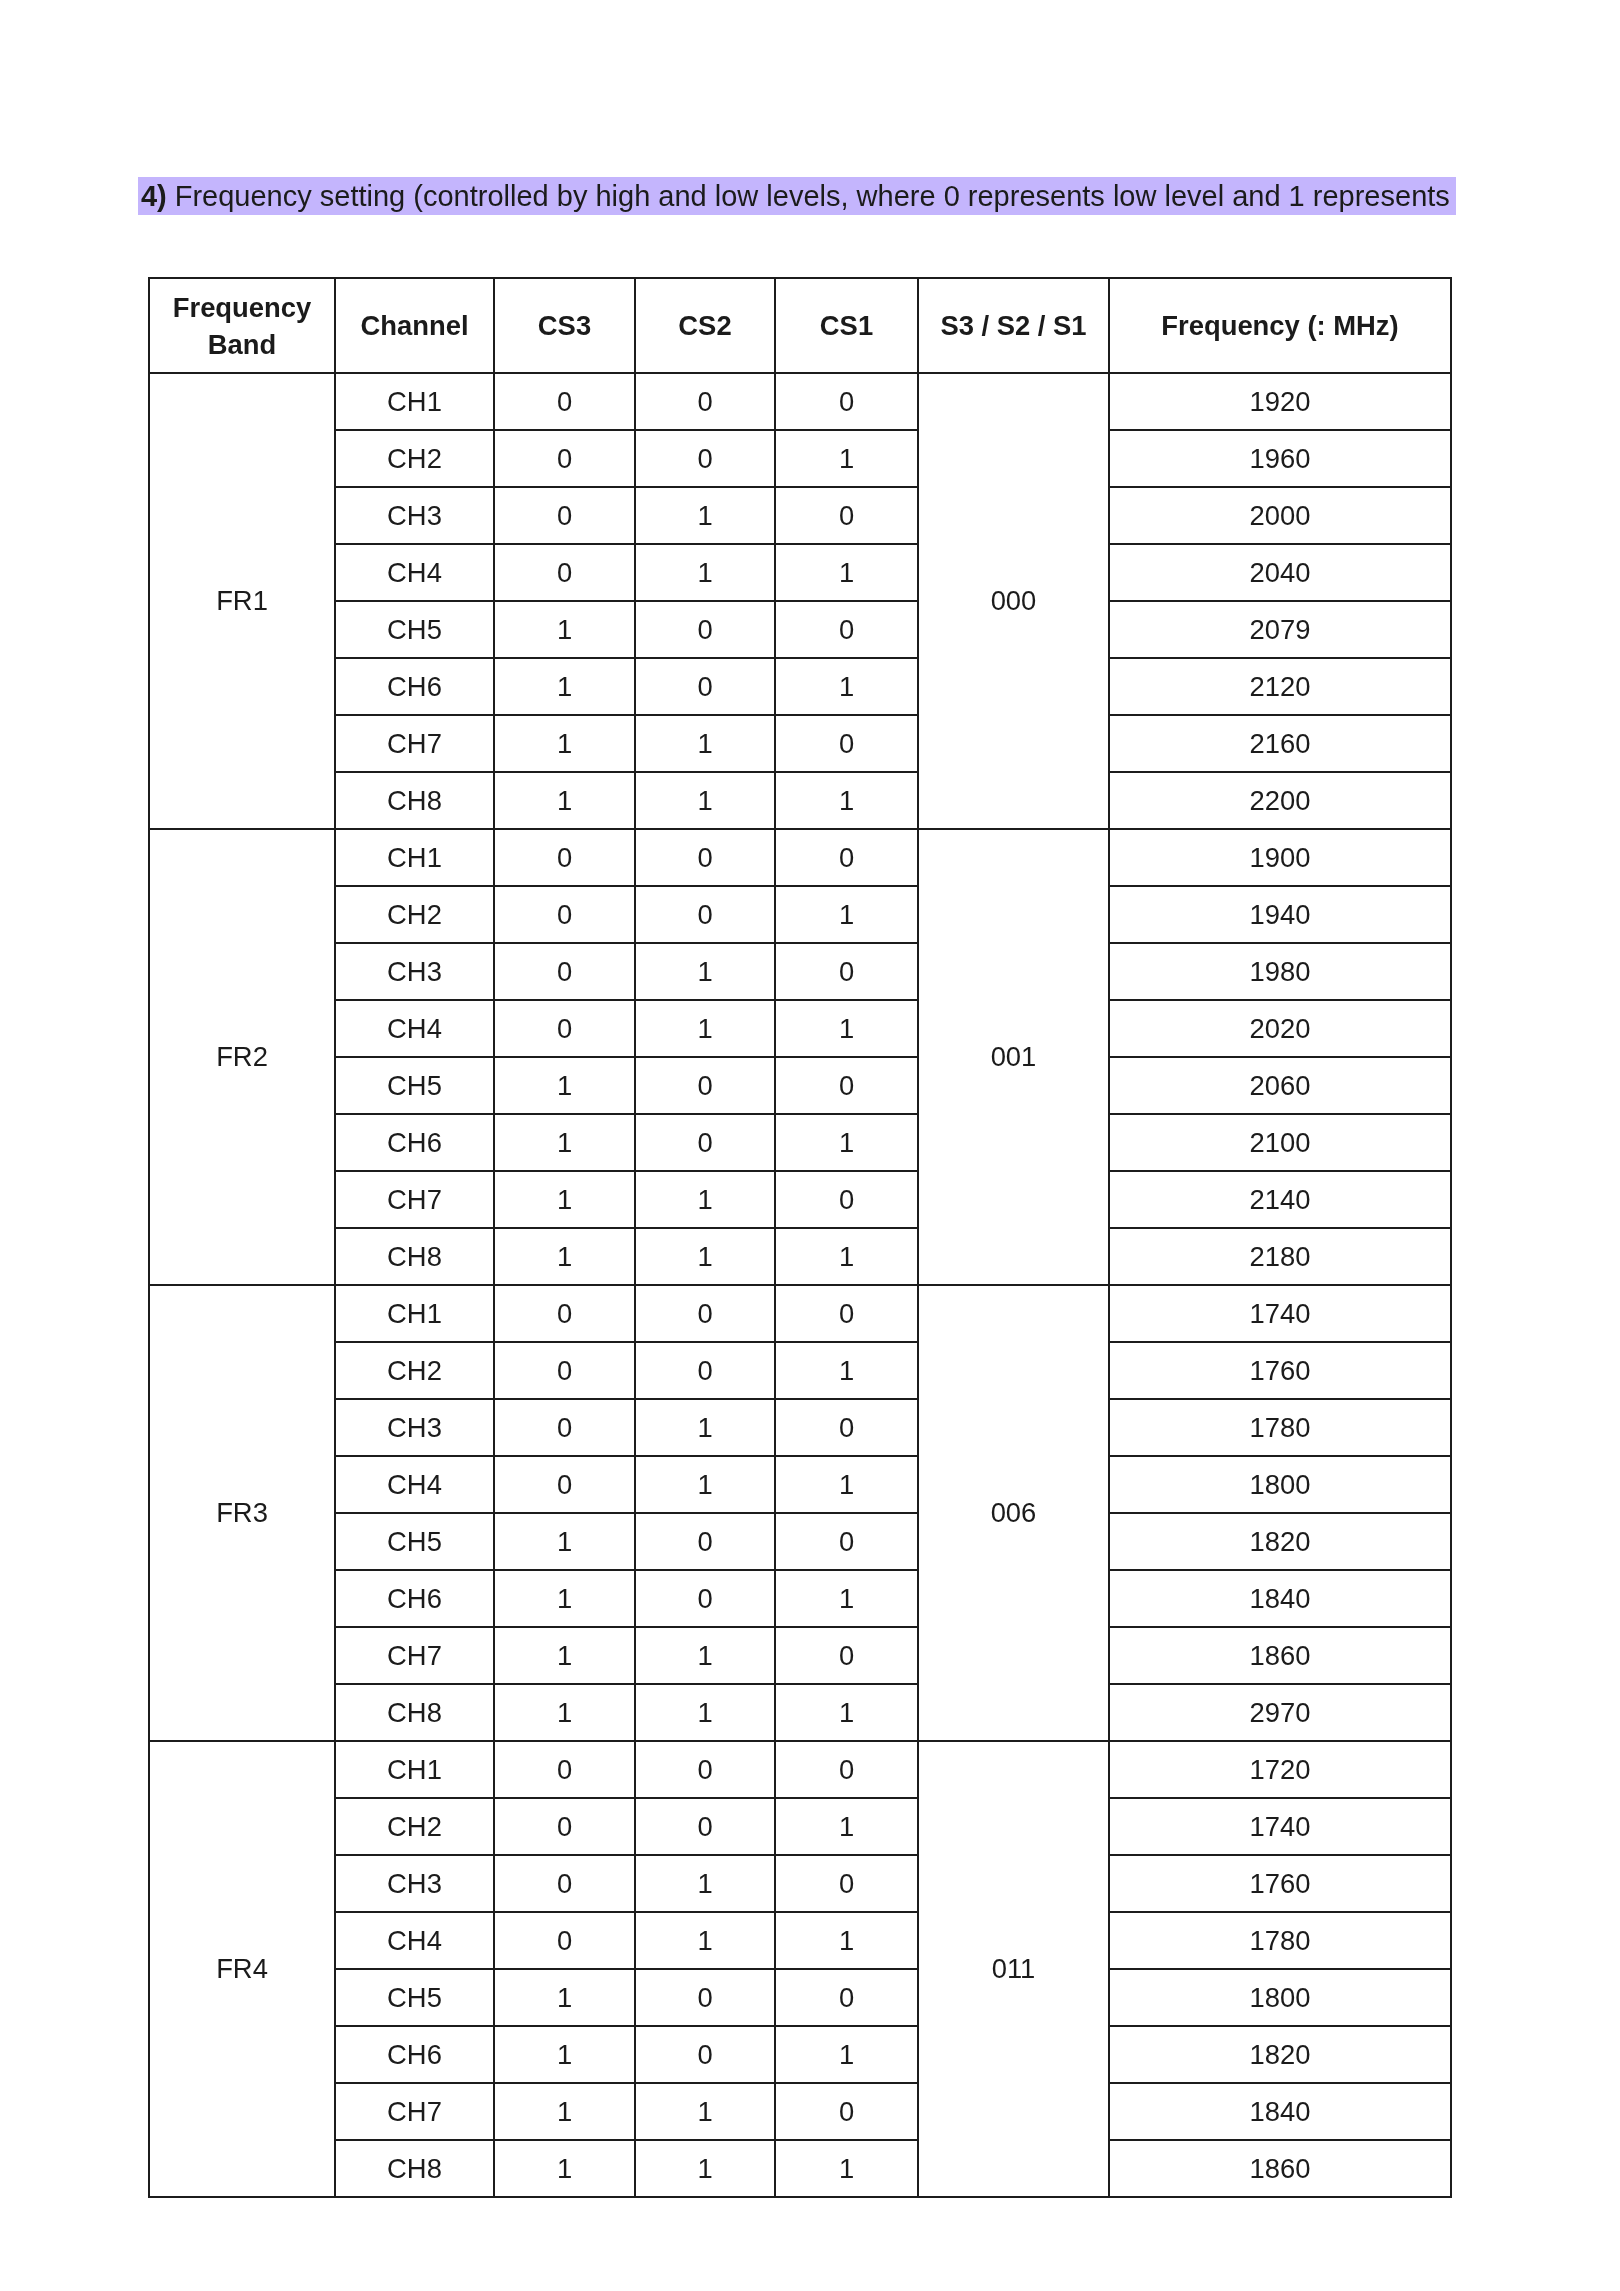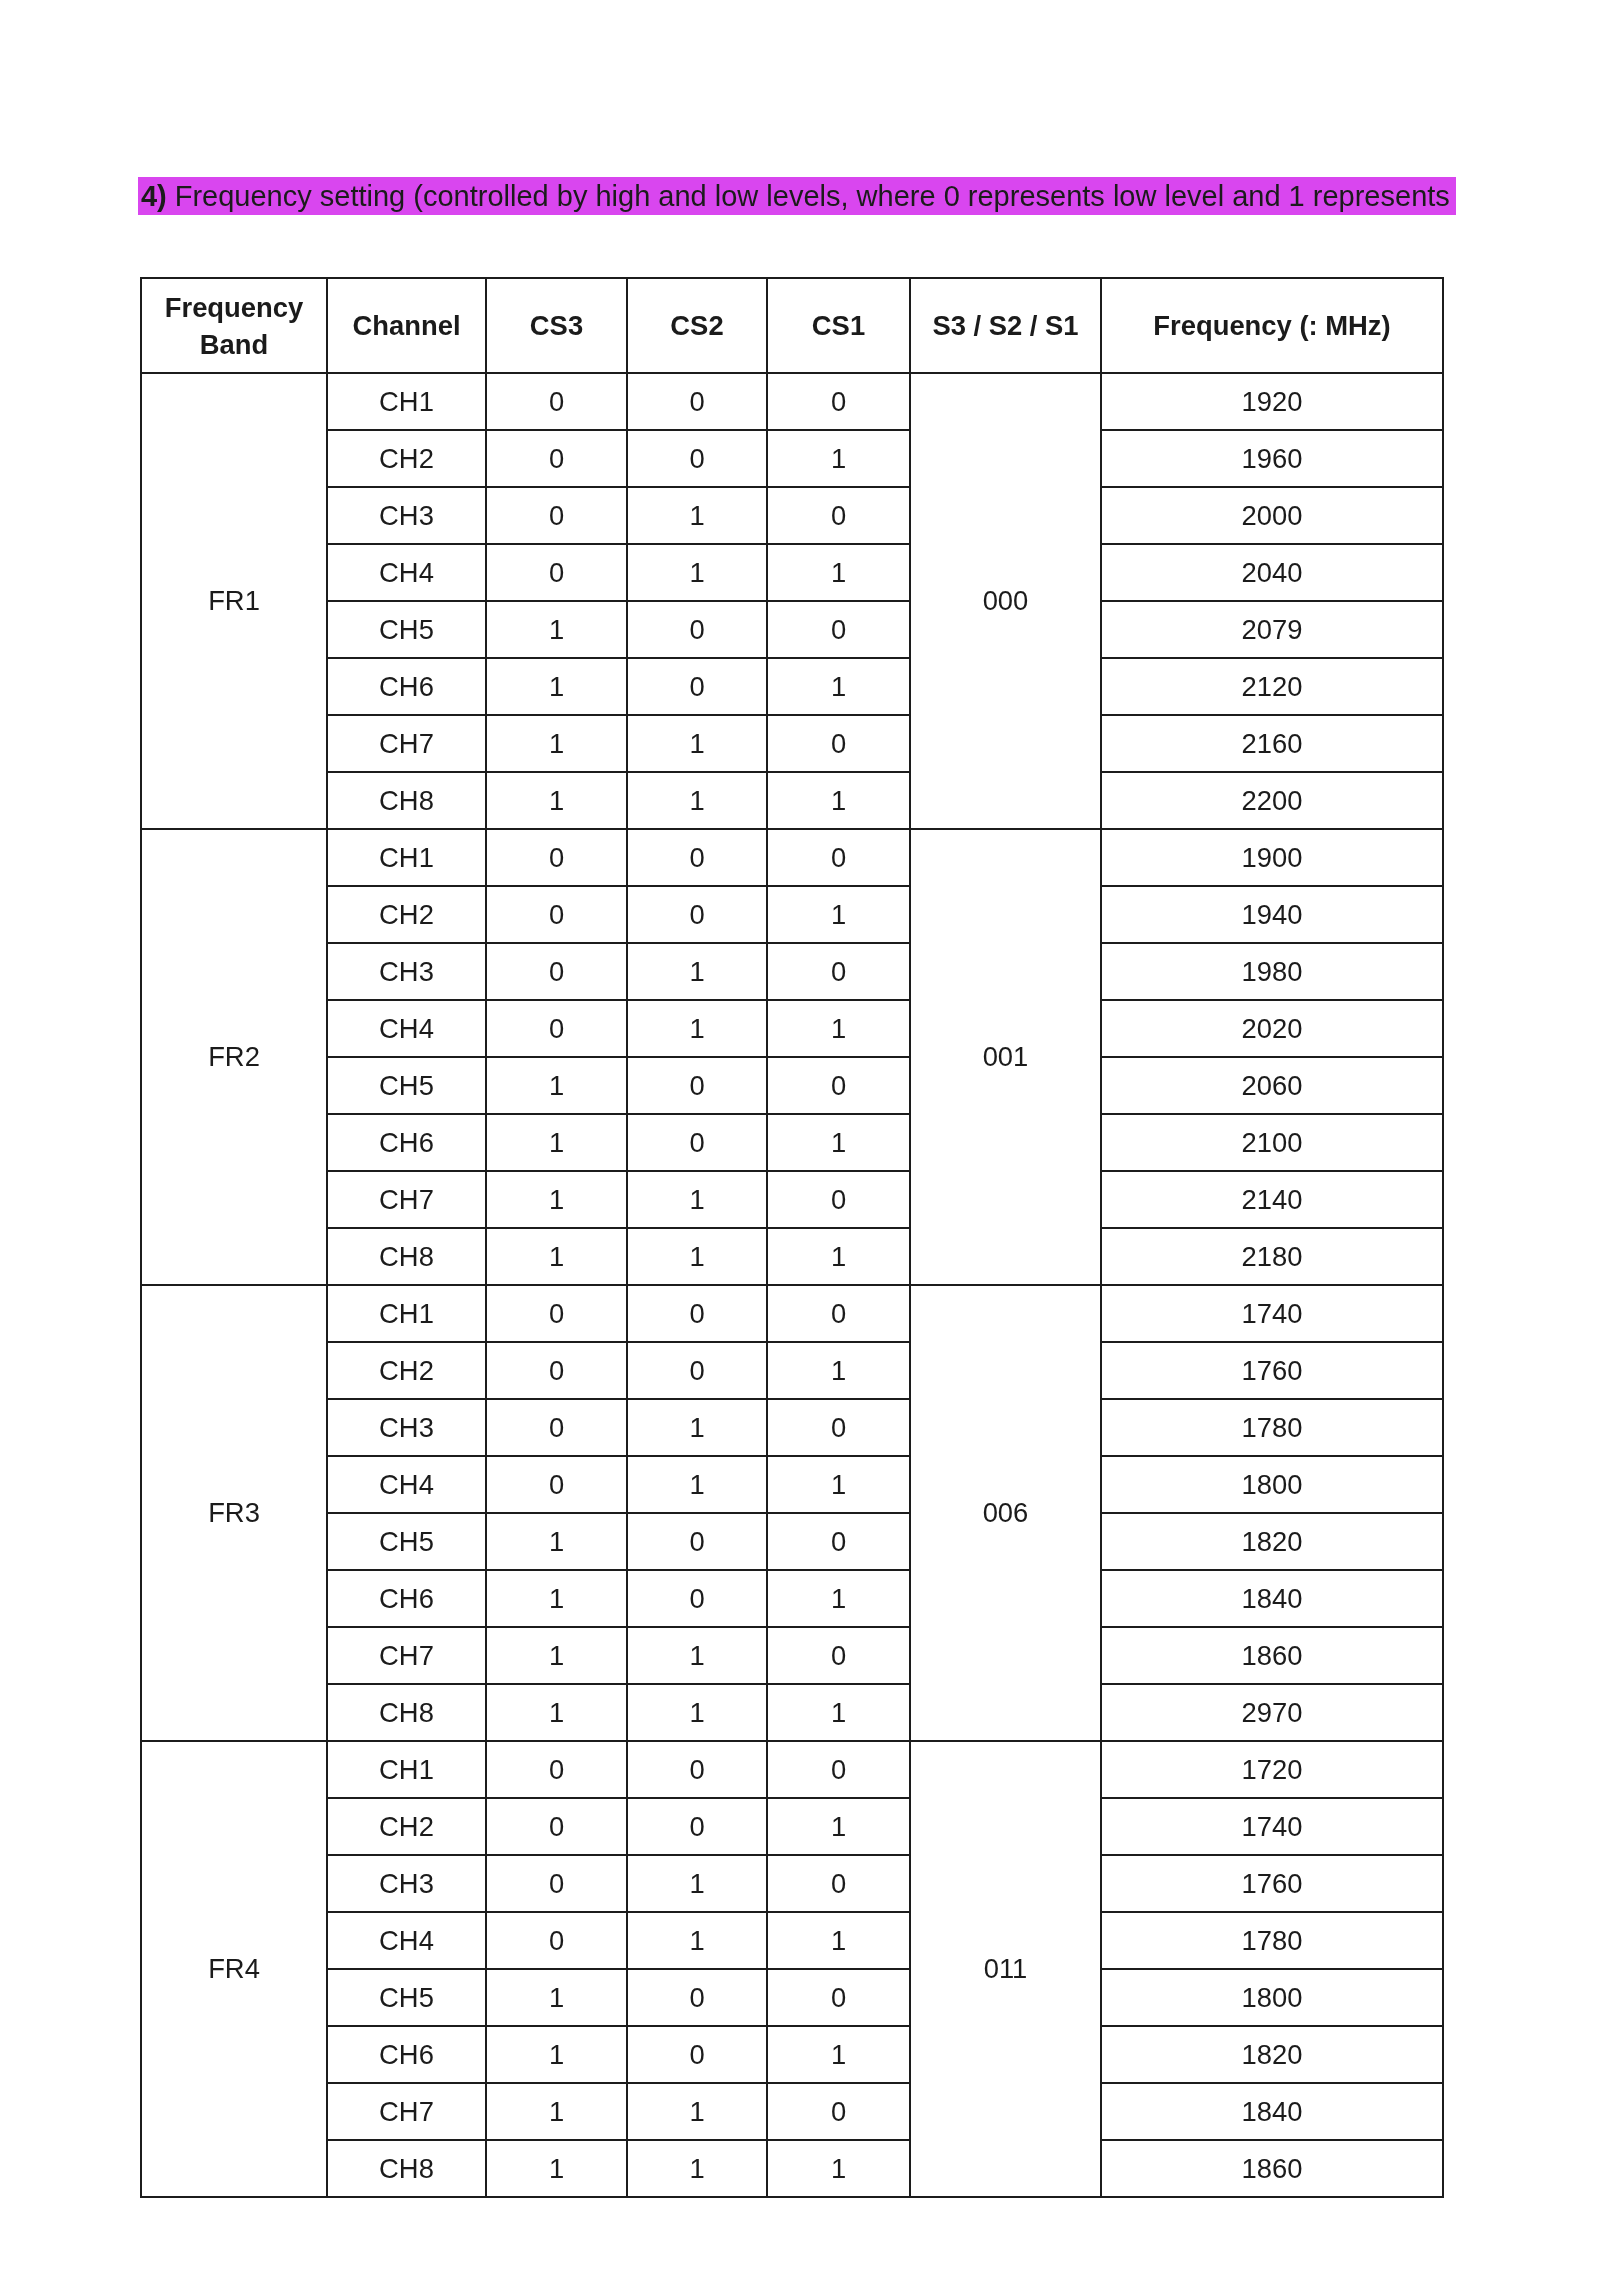--- a/index.html
+++ b/index.html
@@ -19,28 +19,28 @@
   
   .heading {
     position: absolute;
     left: 138px;
     top: 173px;
     font-size: 29px;
     line-height: 46px;
     color: #1b1b1b;
   }
   .heading .hl {
-    background: #d946ef;
+    background: #c4b5fd;
     padding: 2.9px 5.9px 2.9px 2.9px;
   }
   .heading b { font-weight: bold; }
   
   .freq-table {
     position: absolute;
-    left: 140px;
+    left: 148px;
     top: 277px;
     border-collapse: collapse;
     table-layout: fixed;
     font-size: 27.4px;
   }
   .freq-table th, .freq-table td {
     border: 2px solid #1c1c1c;
     text-align: center;
     vertical-align: middle;
     padding: 0;

